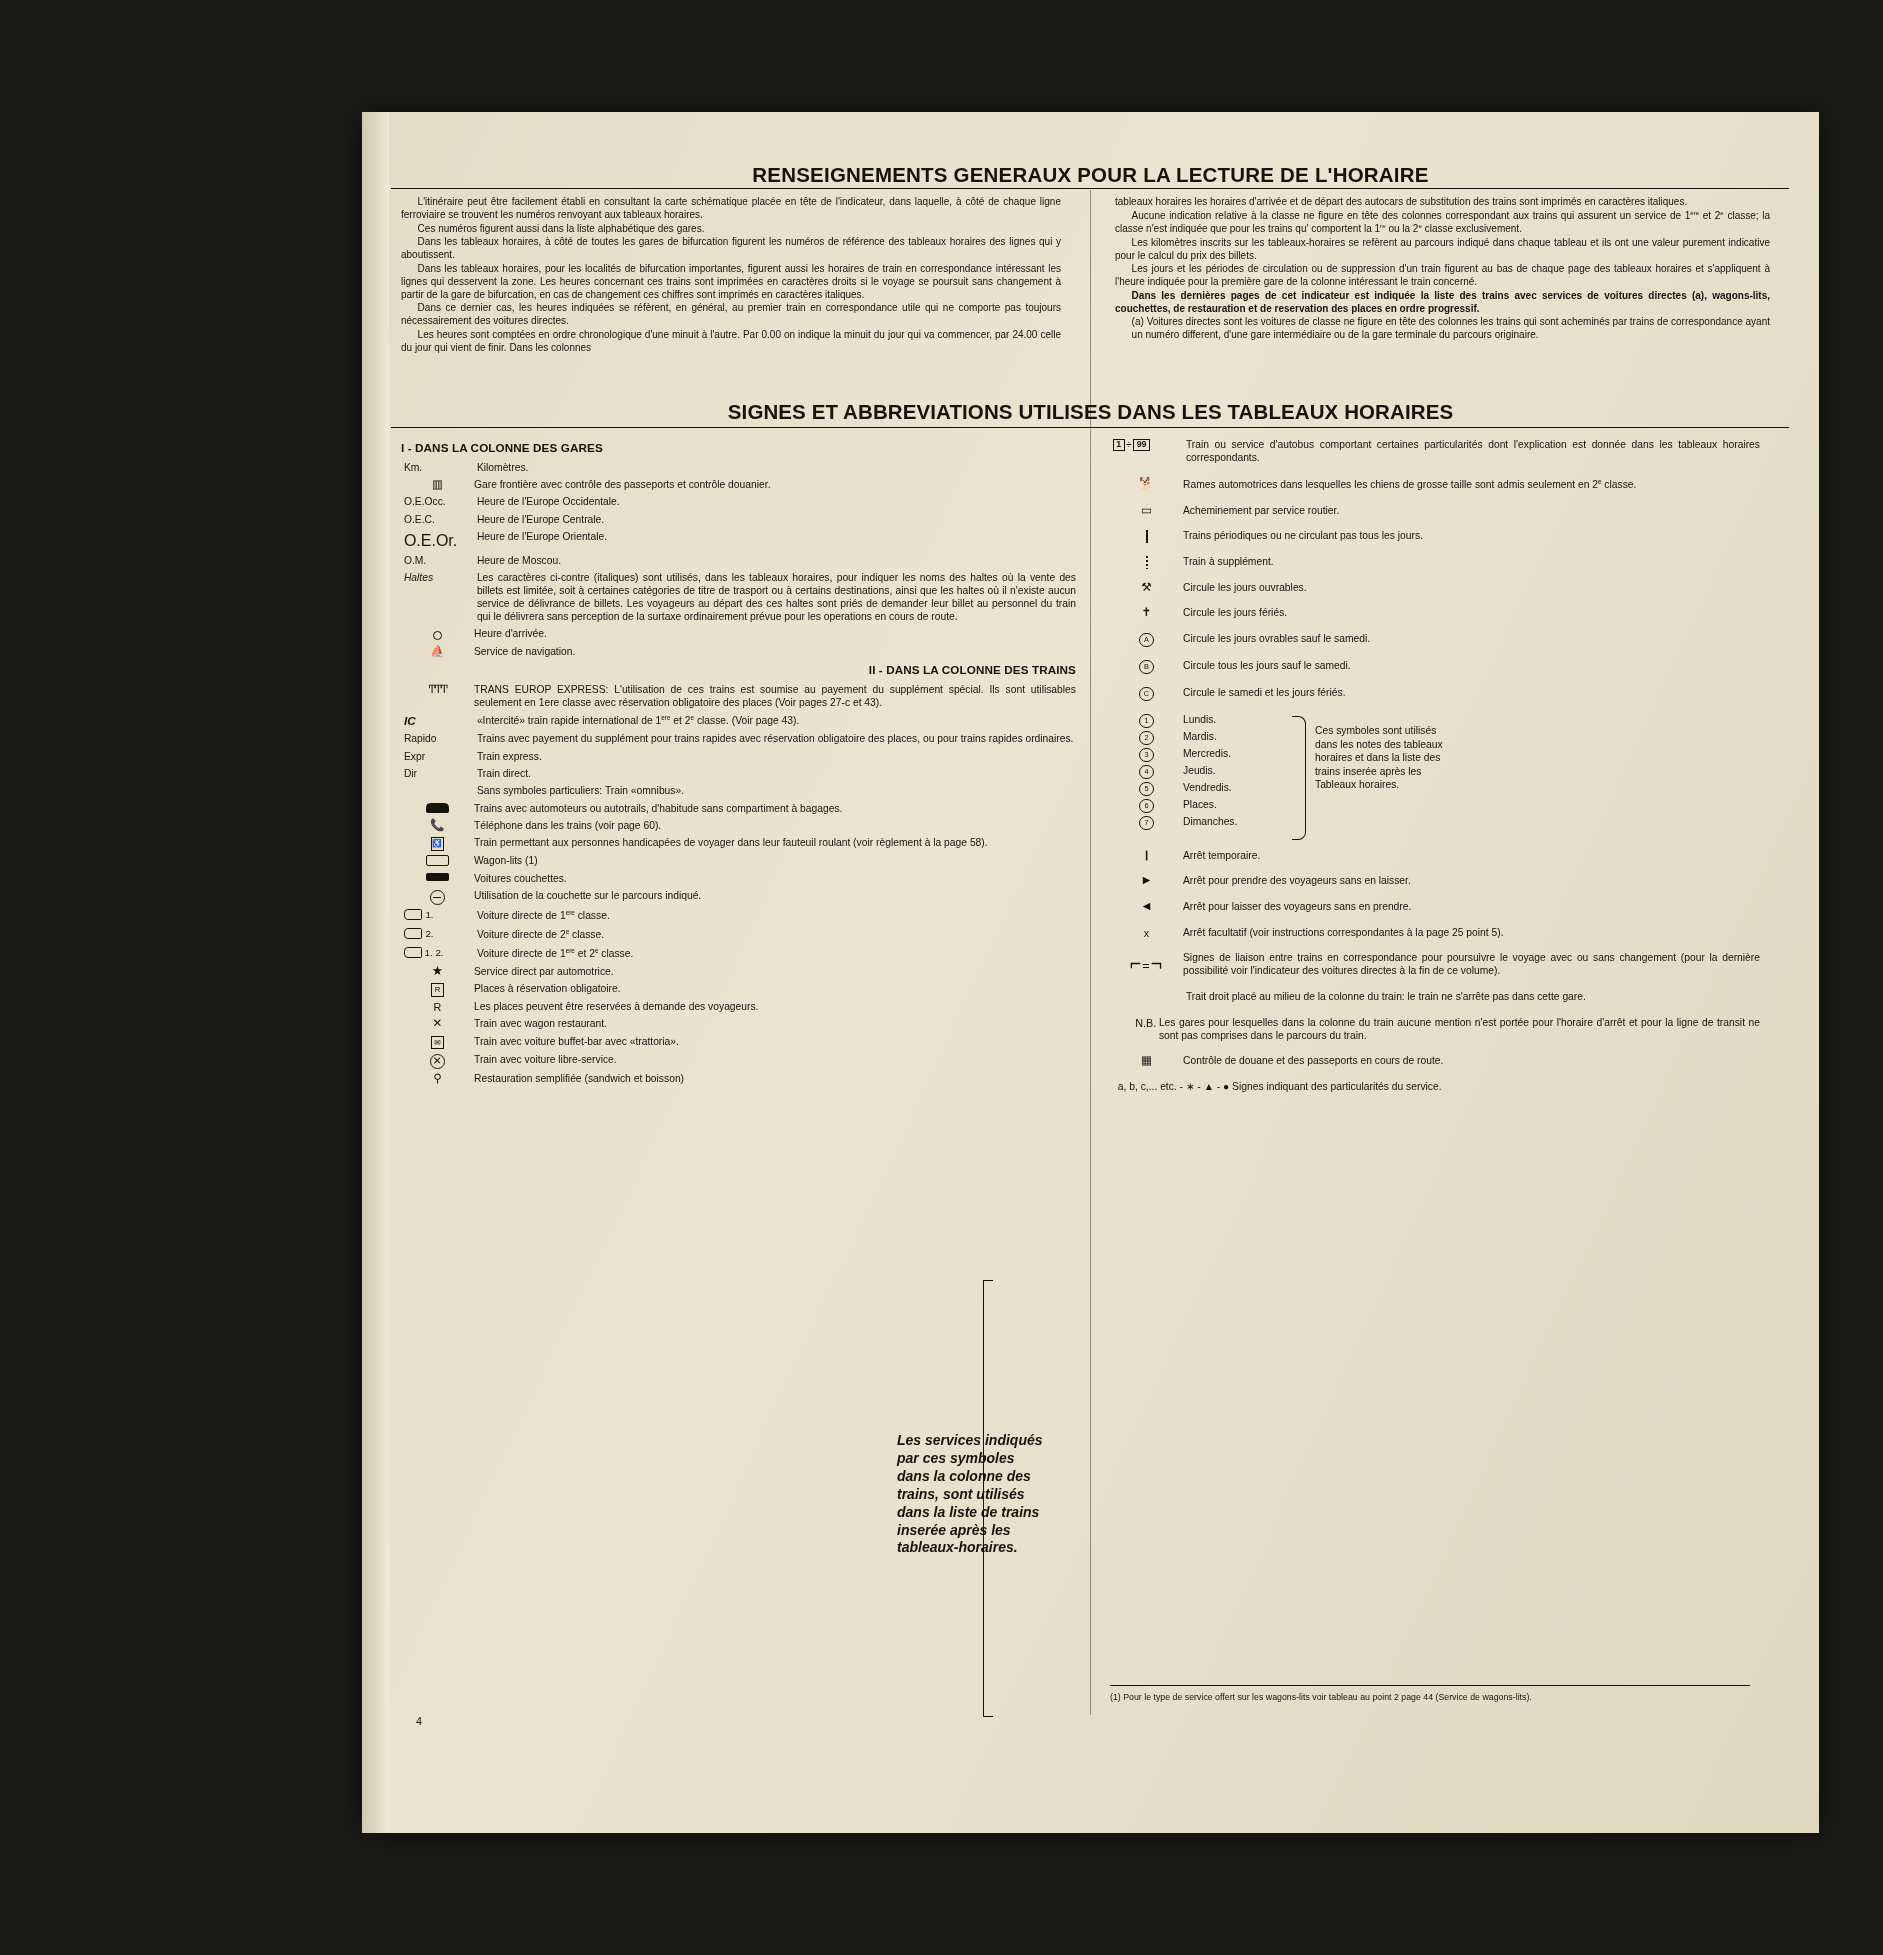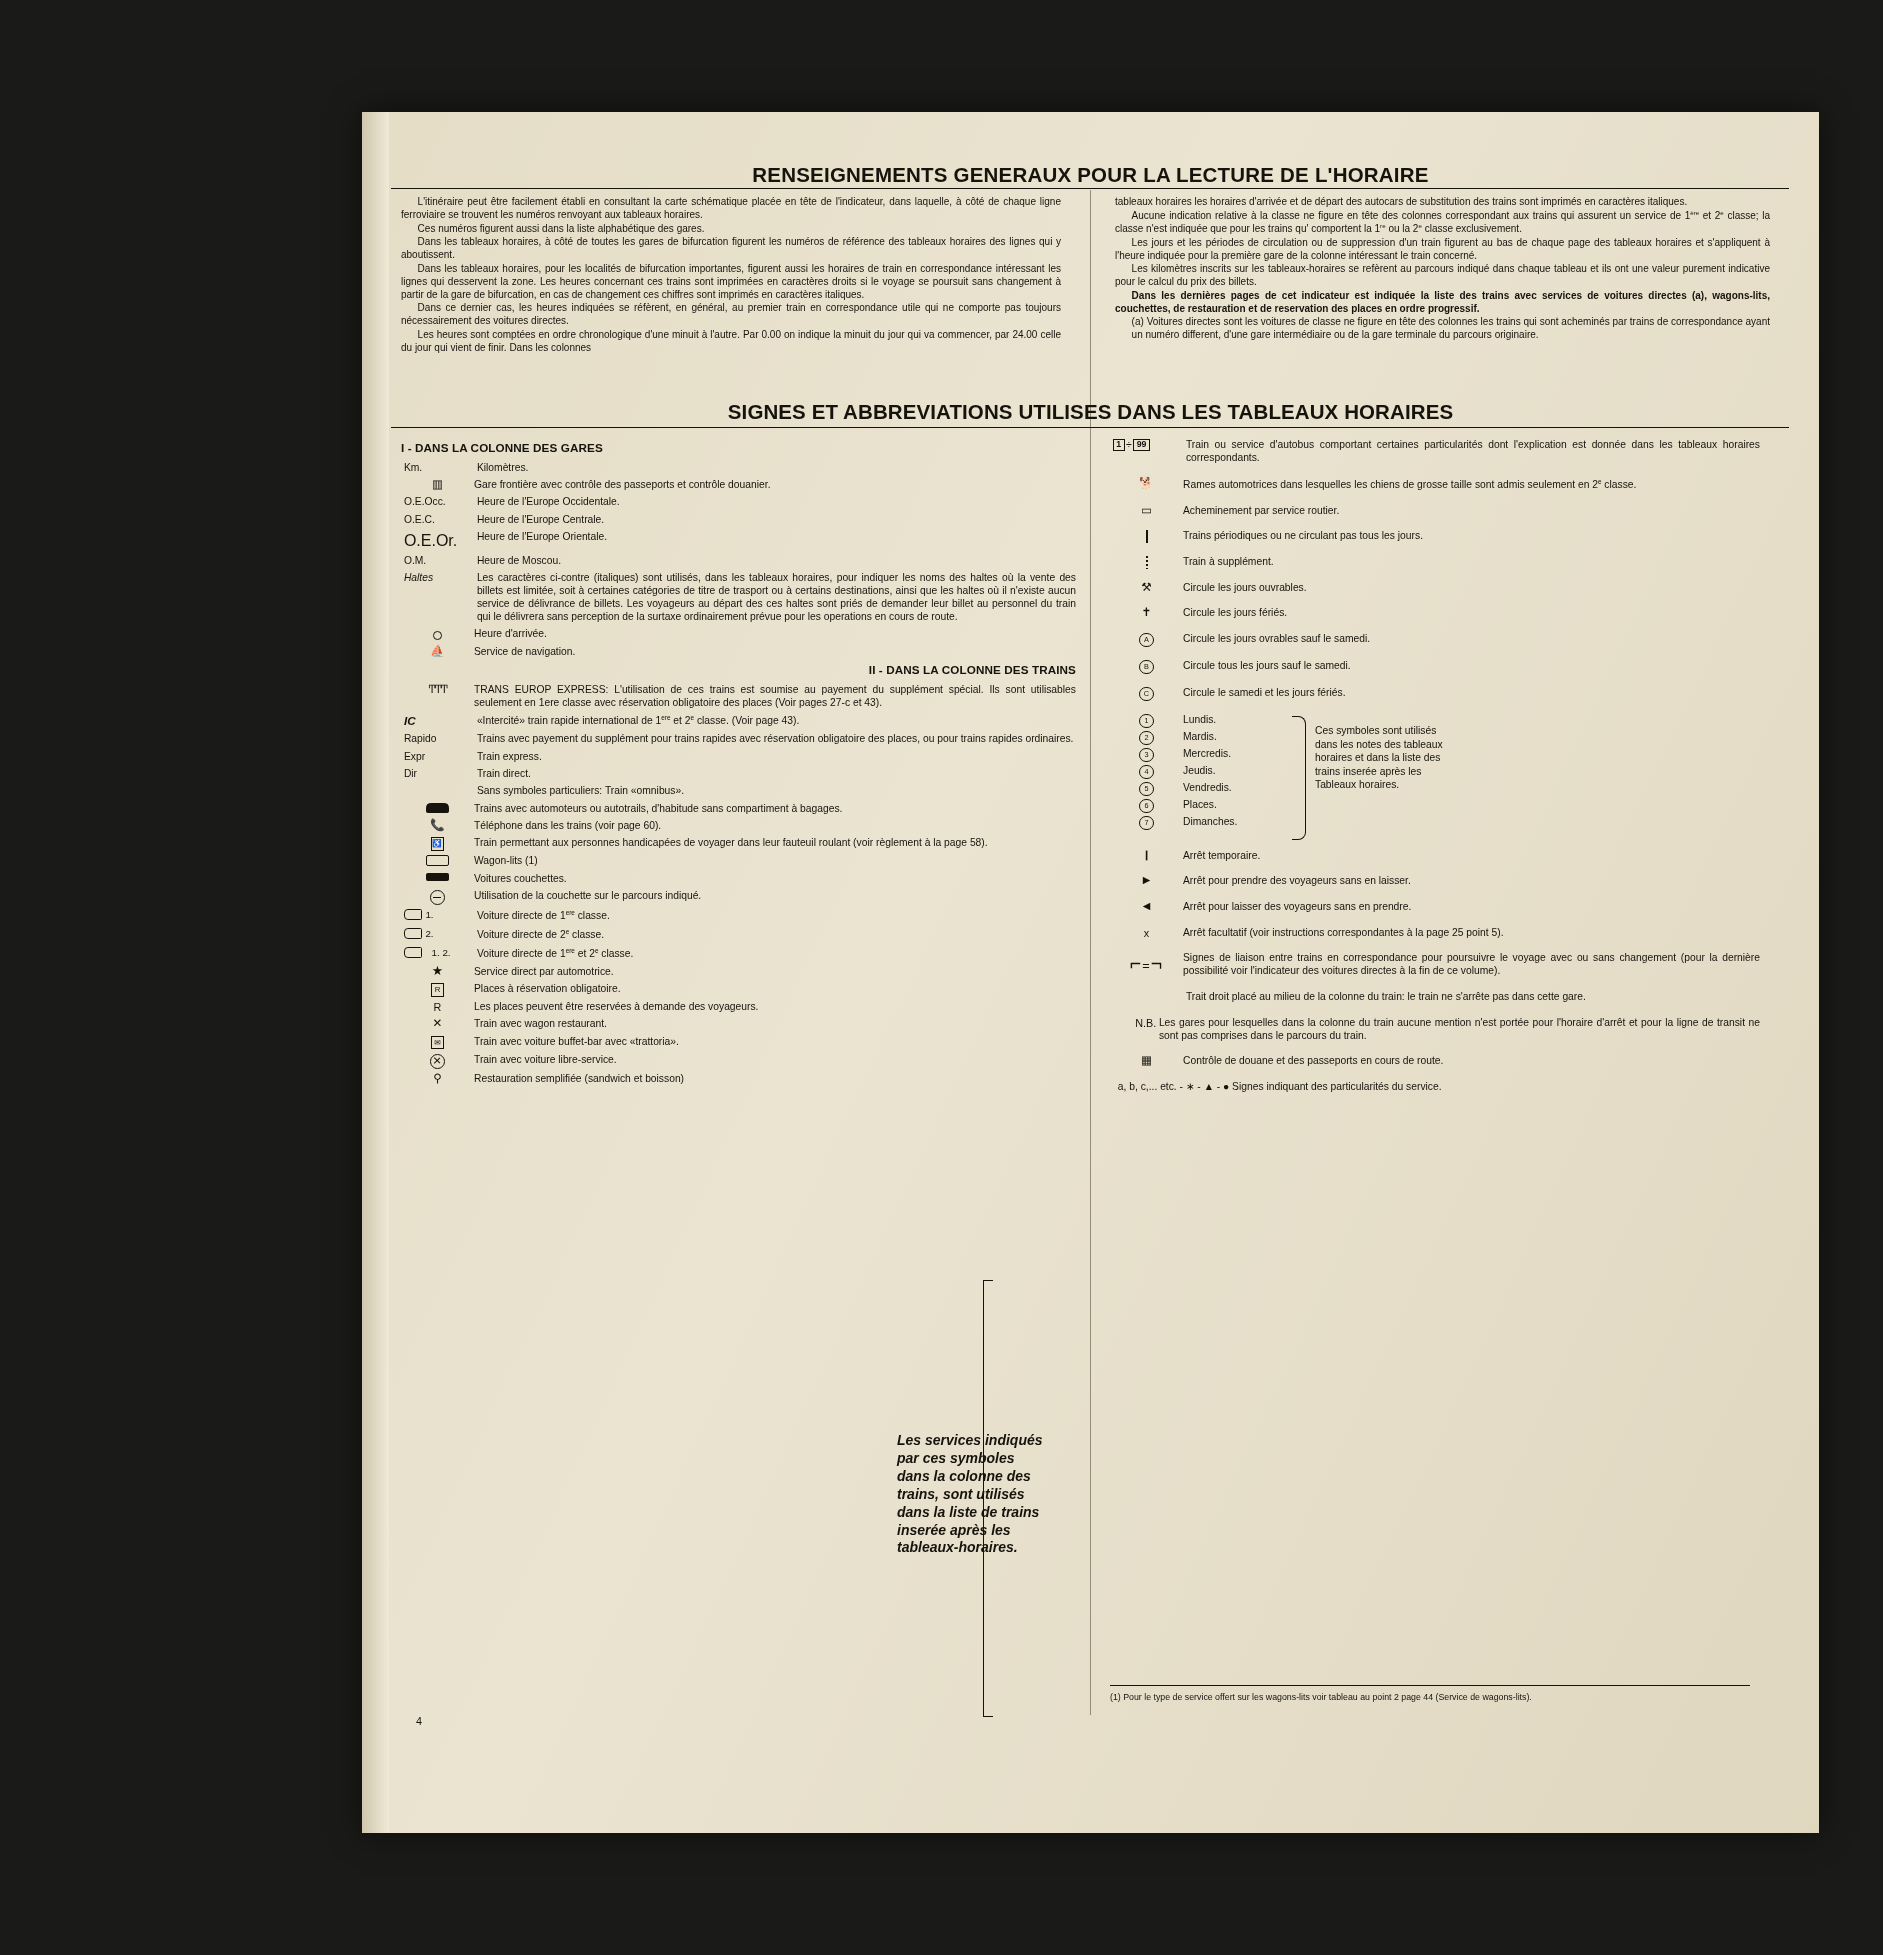--- a/index.html
+++ b/index.html
@@ -226,22 +226,22 @@
         <p>Ces numéros figurent aussi dans la liste alphabétique des gares.</p>
         <p>Dans les tableaux horaires, à côté de toutes les gares de bifurcation figurent les numéros de référence des tableaux horaires des lignes qui y aboutissent.</p>
         <p>Dans les tableaux horaires, pour les localités de bifurcation importantes, figurent aussi les horaires de train en correspondance intéressant les lignes qui desservent la zone. Les heures concernant ces trains sont imprimées en caractères droits si le voyage se poursuit sans changement à partir de la gare de bifurcation, en cas de changement ces chiffres sont imprimés en caractères italiques.</p>
         <p>Dans ce dernier cas, les heures indiquées se réfèrent, en général, au premier train en correspondance utile qui ne comporte pas toujours nécessairement des voitures directes.</p>
         <p>Les heures sont comptées en ordre chronologique d'une minuit à l'autre. Par 0.00 on indique la minuit du jour qui va commencer, par 24.00 celle du jour qui vient de finir. Dans les colonnes</p>
       </div>
 
     <div class="col" id="gen-right" style="left:753px; top:83px; width:655px;">
         <p class="noind">tableaux horaires les horaires d'arrivée et de départ des autocars de substitution des trains sont imprimés en caractères italiques.</p>
         <p>Aucune indication relative à la classe ne figure en tête des colonnes correspondant aux trains qui assurent un service de 1<sup>ère</sup> et 2<sup>e</sup> classe; la classe n'est indiquée que pour les trains qu' comportent la 1<sup>re</sup> ou la 2<sup>e</sup> classe exclusivement.</p>
+        <p>Les kilomètres inscrits sur les tableaux-horaires se refèrent au parcours indiqué dans chaque tableau et ils ont une valeur purement indicative pour le calcul du prix des billets.</p>
         <p>Les jours et les périodes de circulation ou de suppression d'un train figurent au bas de chaque page des tableaux horaires et s'appliquent à l'heure indiquée pour la première gare de la colonne intéressant le train concerné.</p>
-        <p>Les kilomètres inscrits sur les tableaux-horaires se refèrent au parcours indiqué dans chaque tableau et ils ont une valeur purement indicative pour le calcul du prix des billets.</p>
         <p class="b">Dans les dernières pages de cet indicateur est indiquée la liste des trains avec services de voitures directes (a), wagons-lits, couchettes, de restauration et de reservation des places en ordre progressif.</p>
         <p class="hang">(a) Voitures directes sont les voitures de classe ne figure en tête des colonnes les trains qui sont acheminés par trains de correspondance ayant un numéro different, d'une gare intermédiaire ou de la gare terminale du parcours originaire.</p>
       </div>
 
     <div class="secondtitle">SIGNES ET ABBREVIATIONS UTILISES DANS LES TABLEAUX HORAIRES</div>
     <div class="rule" style="left:29px; top:315px; width:1398px;"></div>
 
     <div class="legend" id="leg-left" style="left:39px; top:327px; width:675px;">
         <div class="hd">I - DANS LA COLONNE DES GARES</div>
         <div class="lrow">
@@ -379,21 +379,21 @@
         <div class="lrow">
           <div class="sym">
             <span class="ic ic-dir"></span>
             <span style="margin-left:2.9px;font-size:9.8px">2.</span>
           </div>
           <div class="txt">Voiture directe de 2<sup>e</sup> classe.</div>
         </div>
         <div class="lrow">
           <div class="sym">
             <span class="ic ic-dir"></span>
-            <span style="margin-left:9px;font-size:9.8px">1. 2.</span>
+            <span style="margin-left:2px;font-size:9.8px">1. 2.</span>
           </div>
           <div class="txt">Voiture directe de 1<sup>ere</sup> et 2<sup>e</sup> classe.</div>
         </div>
         <div class="lrow">
           <div class="sym c">
             <span class="ic-star">★</span>
           </div>
           <div class="txt">Service direct par automotrice.</div>
         </div>
         <div class="lrow">

